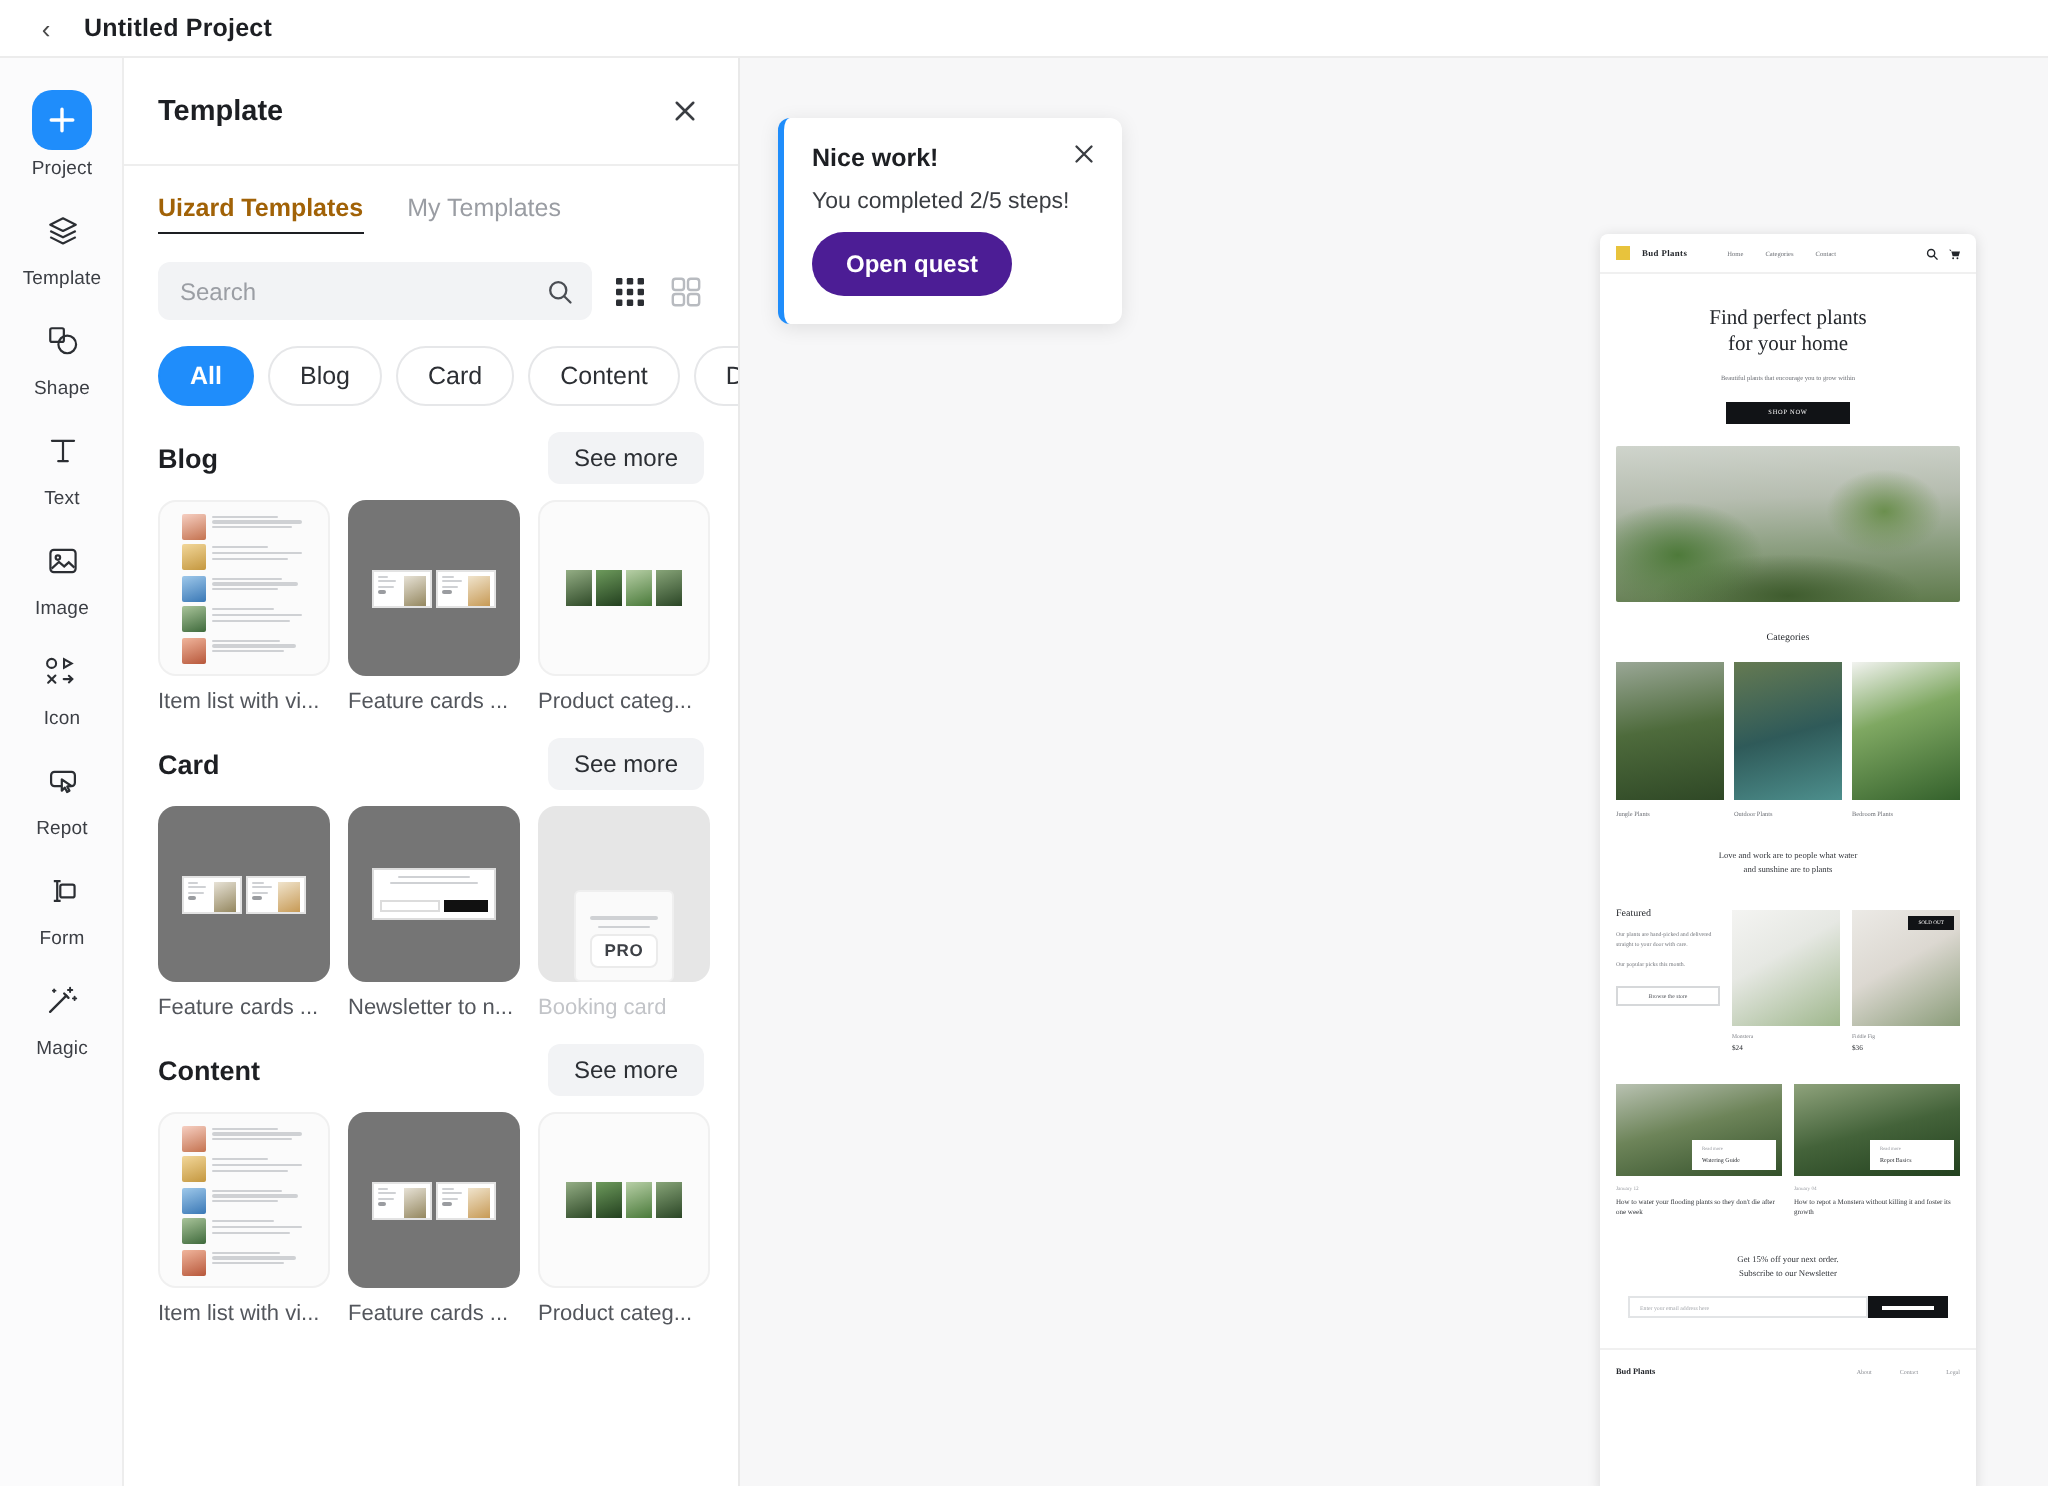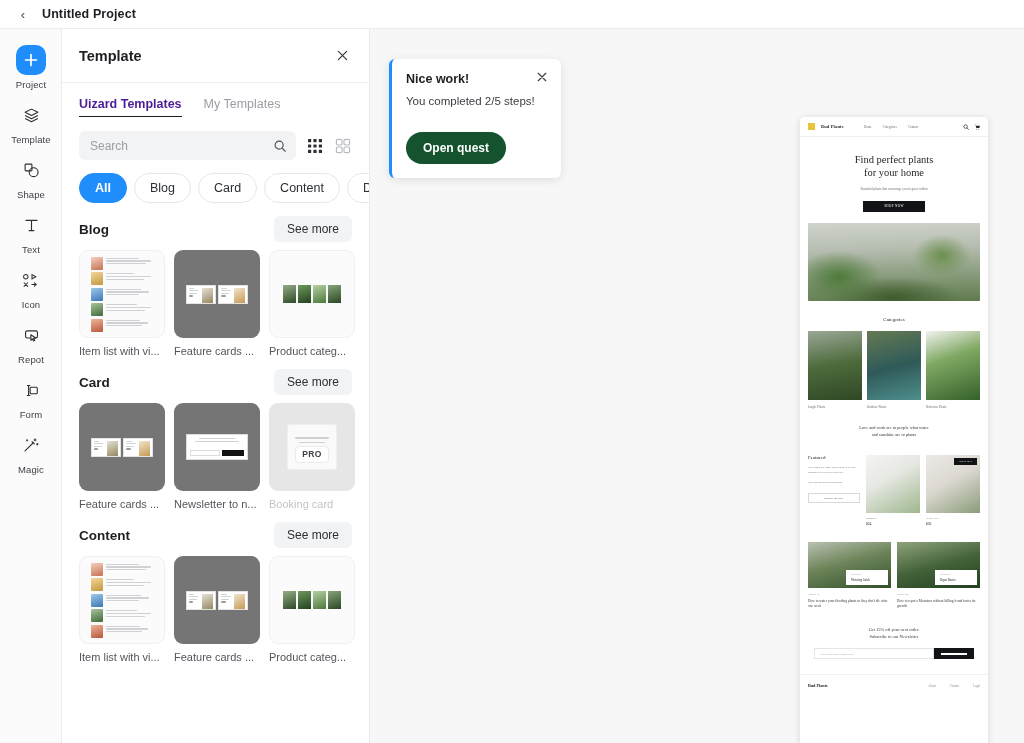--- a/index.html
+++ b/index.html
@@ -59,21 +59,21 @@
     justify-content: space-between; padding: 0 16px 0 17px;
     border-bottom: 1px solid #eeeeee;
   }
   .panel-title { font-size: 14.5px; font-weight: 600; color: #1d1f23; }
   .panel-close {
     width: 22px; height: 22px; display: flex; align-items: center; justify-content: center;
     color: #3a3d42; font-size: 14px; cursor: pointer; border-radius: 5px;
   }
   .tabs { display: flex; gap: 22px; padding: 14px 17px 0 17px; }
   .tab { font-size: 12.5px; color: #9a9da3; padding-bottom: 5px; cursor: pointer; }
-  .tab.sel { color: #4c1d95; font-weight: 600; border-bottom: 1.5px solid #1d1f23; }
+  .tab.sel { color: #a16207; font-weight: 600; border-bottom: 1.5px solid #1d1f23; }
 
   .searchrow { display: flex; align-items: center; gap: 9px; padding: 14px 17px 0 17px; }
   .searchbox {
     flex: 1; height: 29px; background: #f2f3f5; border-radius: 6px;
     display: flex; align-items: center; padding: 0 9px 0 11px; gap: 6px;
   }
   .searchbox input {
     flex: 1; border: none; outline: none; background: transparent;
     font-family: inherit; font-size: 12px; color: #2c2f34;
   }
@@ -102,21 +102,21 @@
   }
   .cardrow { display: flex; gap: 9px; padding: 0 17px; }
   .tcard { width: 86px; cursor: pointer; }
   .thumb {
     width: 86px; height: 88px; border-radius: 9px; overflow: hidden;
     display: flex; align-items: center; justify-content: center;
     position: relative;
   }
   .thumb.lt { background: #fbfbfb; border: 1px solid #f0f0f0; }
   .thumb.dk { background: #757575; }
-  .thumb.pro { background: #e6e6e6; }
+  .thumb.pro { background: #e6e6e6; align-items: flex-end; }
   .tname {
     font-size: 11px; color: #53565c; margin-top: 7px;
     white-space: nowrap; overflow: hidden; text-overflow: ellipsis;
   }
   .tcard.locked .tname { color: #c2c4c8; }
 
   
   .mini-list { width: 62px; display: flex; flex-direction: column; gap: 2.5px; }
   .mini-row { display: flex; gap: 3px; align-items: flex-start; }
   .mini-img { width: 12px; height: 13px; border-radius: 1px; flex: 0 0 auto; }
@@ -162,21 +162,21 @@
     position: absolute; left: 19px; top: 30px; width: 172px;
     background: #fff; border-radius: 6px; border-left: 3px solid #1f8dfb;
     box-shadow: 0 2px 10px rgba(0,0,0,.10);
     padding: 13px 14px 14px 14px;
   }
   .toast-top { display: flex; align-items: flex-start; justify-content: space-between; }
   .toast-title { font-size: 12.5px; font-weight: 700; color: #1d1f23; }
   .toast-x { font-size: 12px; color: #3a3d42; cursor: pointer; line-height: 1; }
   .toast-sub { font-size: 11.5px; color: #3a3d42; margin-top: 9px; }
   .toast-btn {
-    margin-top: 25px; background: #14532d; color: #fff; font-size: 12px; font-weight: 700;
+    margin-top: 9px; background: #4c1d95; color: #fff; font-size: 12px; font-weight: 700;
     border: none; border-radius: 16px; padding: 9px 17px; cursor: pointer;
     font-family: inherit;
   }
 
   
   .phone {
     position: absolute; left: 430px; top: 88px; width: 188px; height: 630px;
     background: #fff; border-radius: 4px;
     box-shadow: 0 1px 7px rgba(0,0,0,.13);
     overflow: hidden; font-family: "Liberation Serif", serif;
@@ -322,20 +322,30 @@
 
     <div class="rail-item">
       <div class="rail-ico">
         <svg width="17" height="17" viewBox="0 0 20 20" fill="none" stroke="#2b2e33" stroke-width="1.3" stroke-linecap="round">
           <path d="M3.5 4h13M10 4v12M7.2 16h5.6"></path>
         </svg>
       </div>
       <div class="rail-lab">Text</div>
     </div>
 
+    <div class="rail-item">
+      <div class="rail-ico">
+        <svg width="17" height="17" viewBox="0 0 20 20" fill="none" stroke="#2b2e33" stroke-width="1.3">
+          <rect x="2.6" y="3.4" width="14.8" height="13.2" rx="2"></rect>
+          <circle cx="7" cy="8" r="1.3"></circle>
+            <path d="M3.3 14.5 7.6 10.6l3.1 2.6 2.7-2.4 3.3 3.1"></path>
+        </svg>
+      </div>
+      <div class="rail-lab">Image</div>
+    </div>
 
     <div class="rail-item">
       <div class="rail-ico">
         <svg width="19" height="17" viewBox="0 0 22 18" fill="none" stroke="#2b2e33" stroke-width="1.2" stroke-linecap="round">
           <circle cx="4.4" cy="4.6" r="2.6"></circle>
             <path d="M11.6 2.2 16 4.6l-4.4 2.5z"></path>
           <path d="M2.4 11.6 6.6 15.8M6.6 11.6 2.4 15.8"></path>
             <path d="M11.4 13.7h4.8M14.4 11.8l2 1.9-2 1.9"></path>
         </svg>
       </div>

